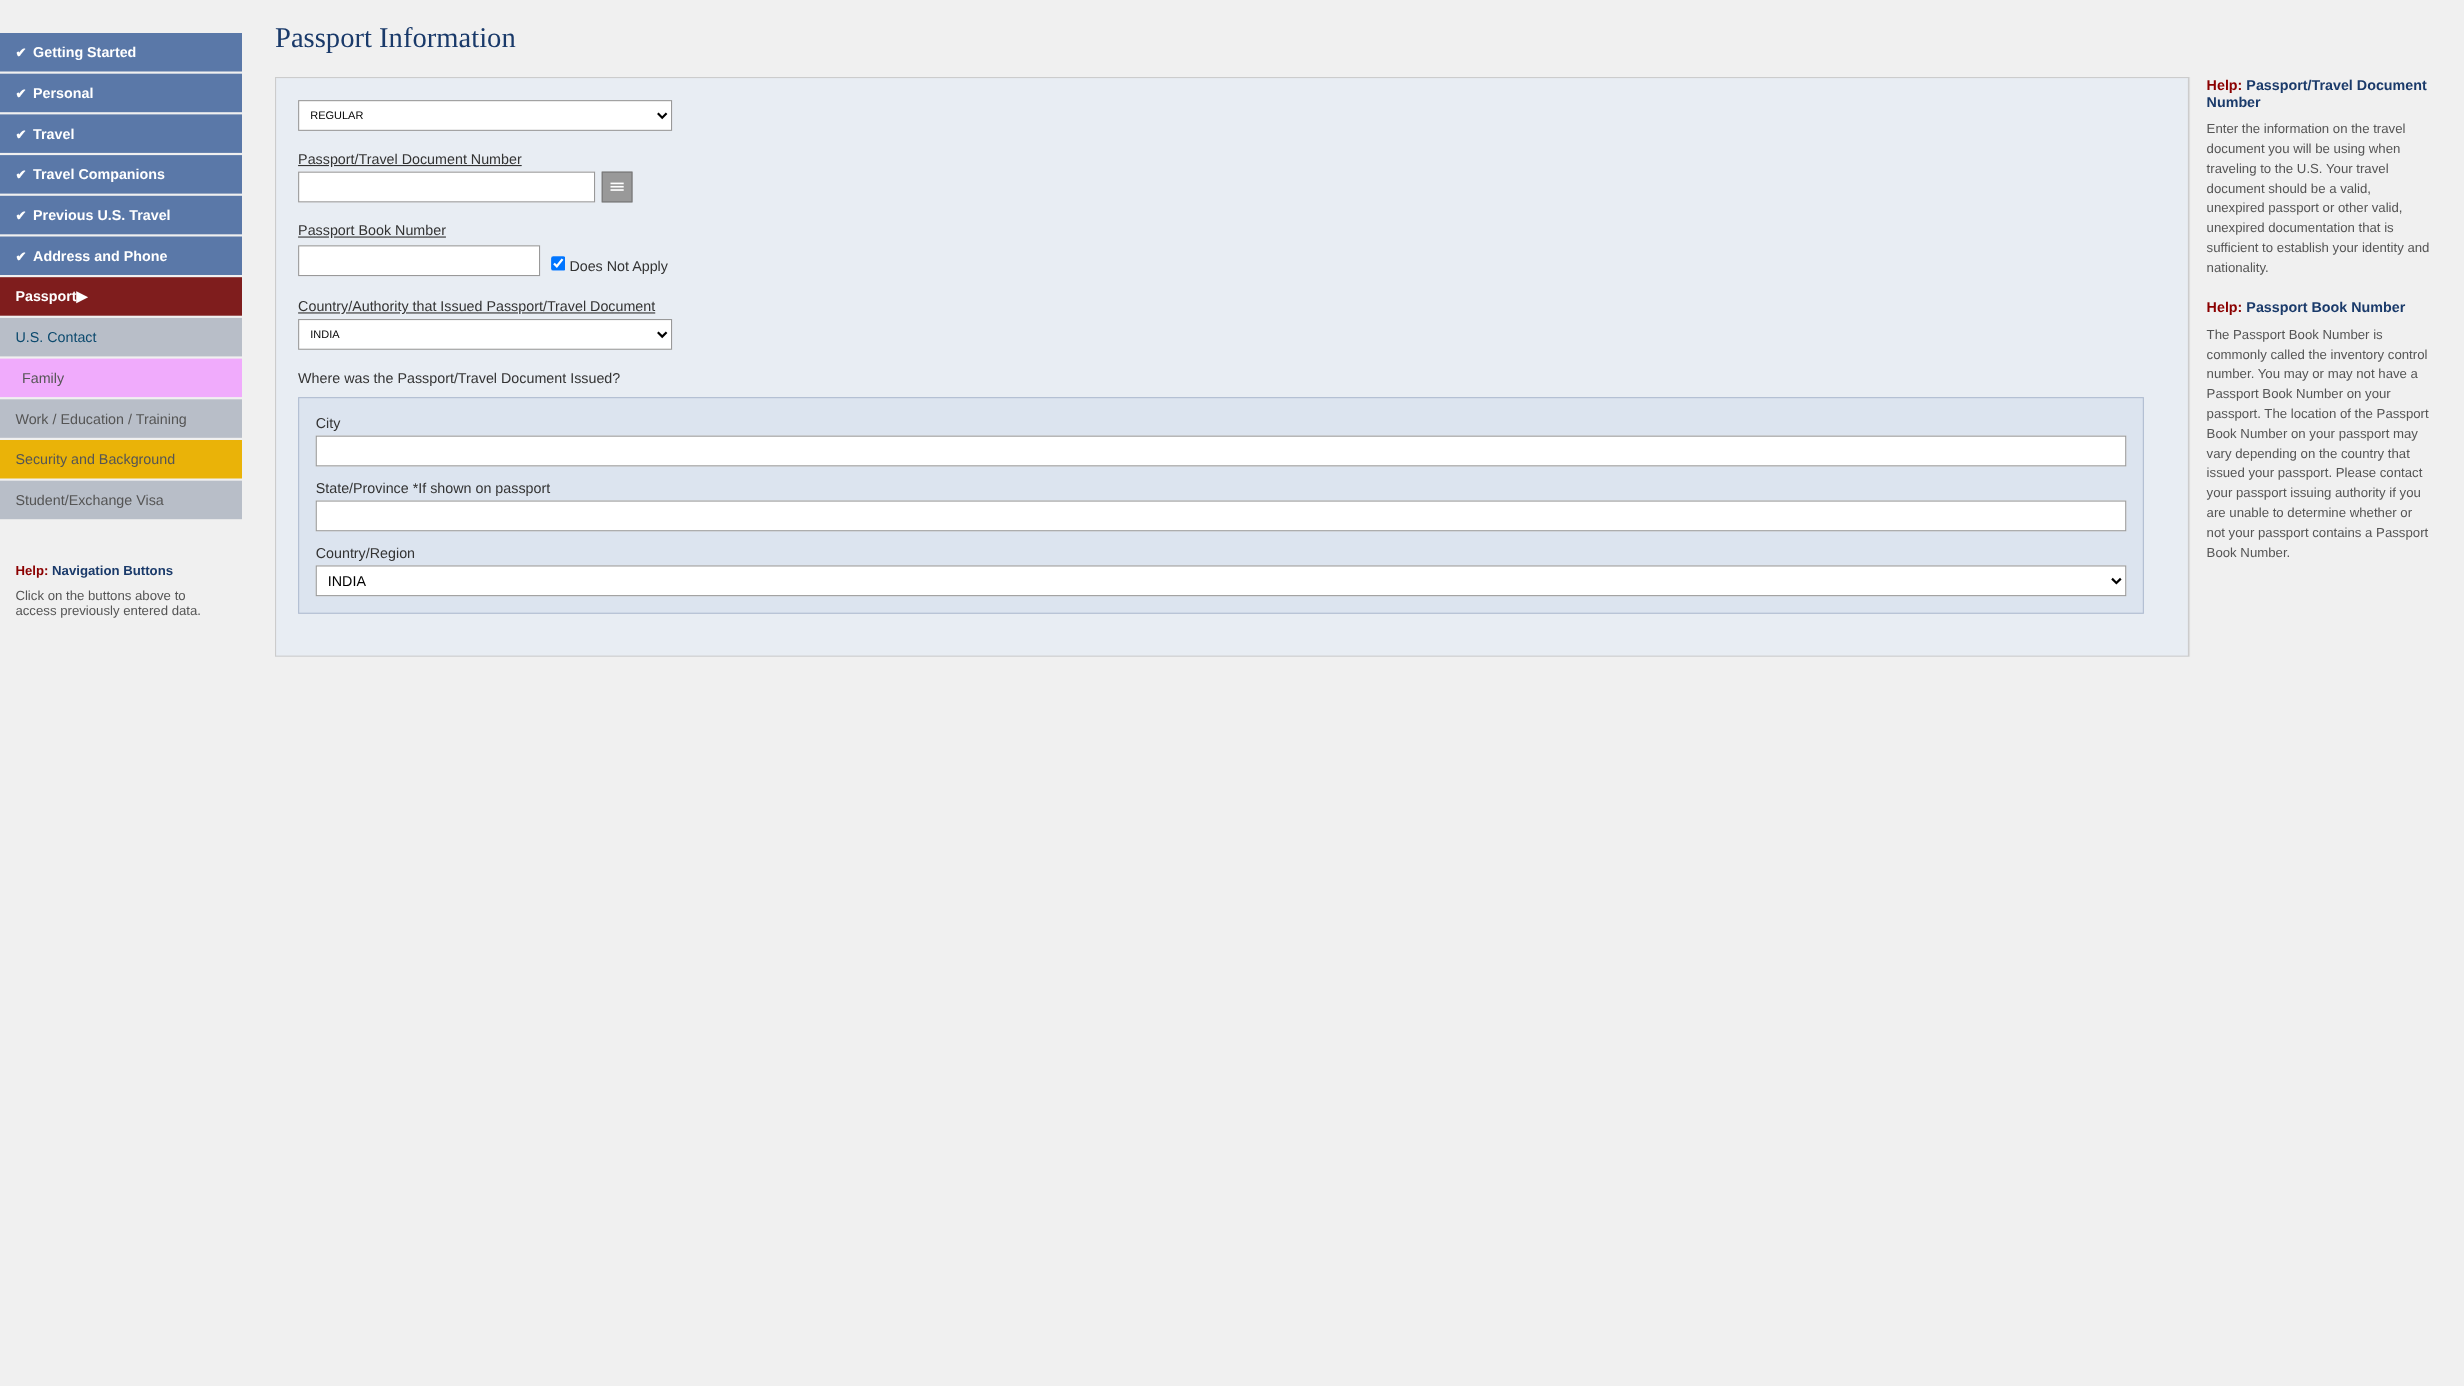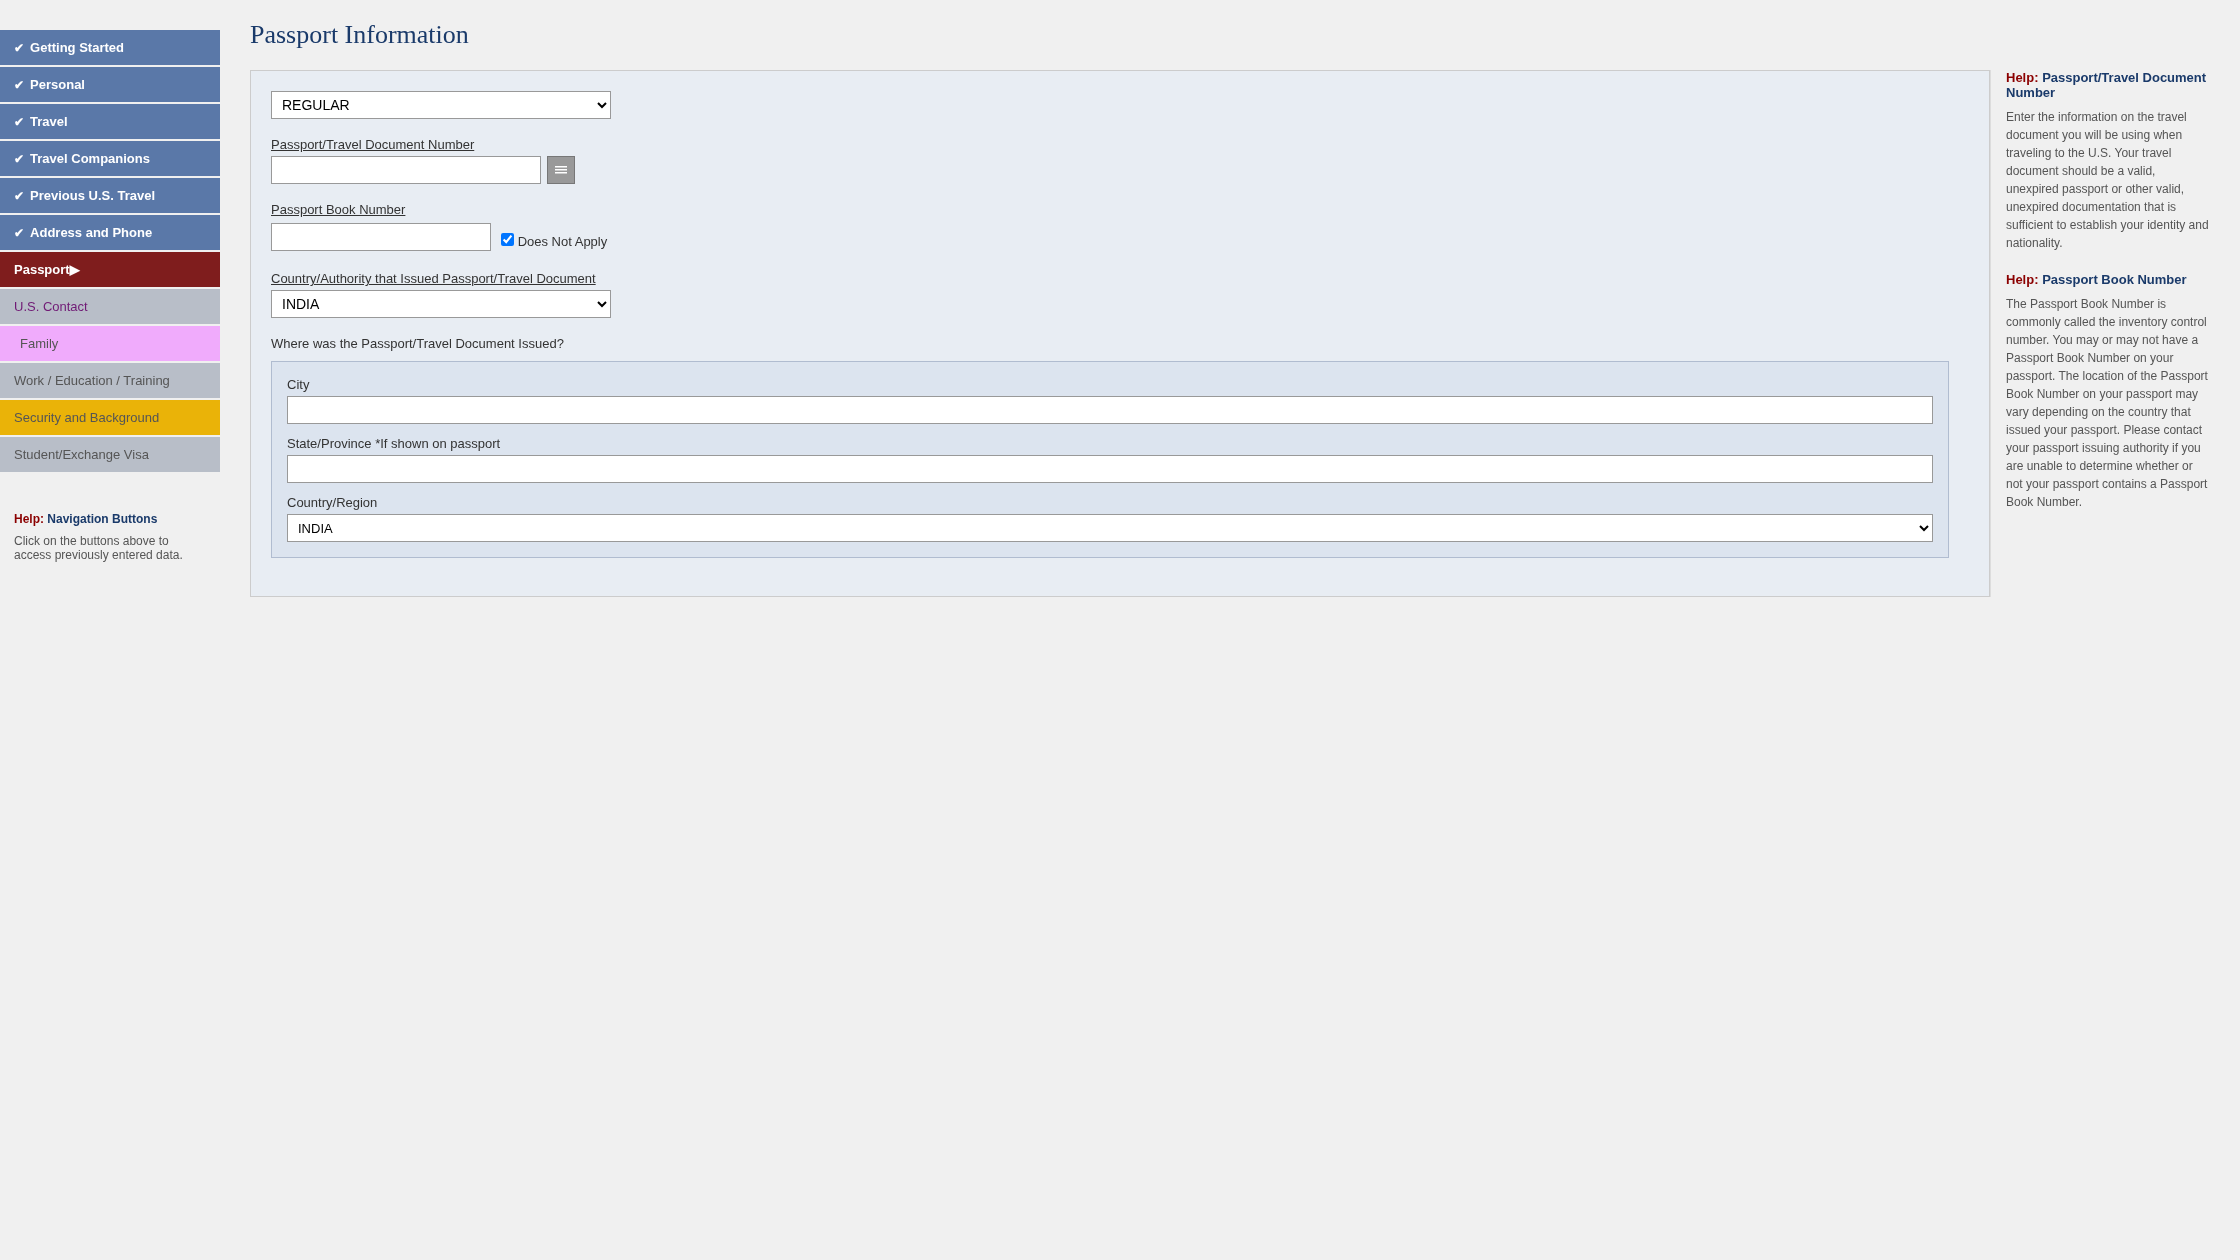--- a/index.html
+++ b/index.html
@@ -116,21 +116,21 @@
       color: #333;
     }
     .form-group label.underline {
       text-decoration: underline;
       color: #333;
     }
     .form-group select,
     .form-group input[type="text"] {
       border: 1px solid #999;
       padding: 4px 6px;
-      font-size: 14px;
+      font-size: 10px;
       background: #fff;
     }
     .form-group select {
       width: 340px;
       height: 28px;
     }
     .passport-number-row {
       display: flex;
       align-items: center;
       gap: 6px;
@@ -246,21 +246,21 @@
           <span>Previous U.S. Travel</span>
         </div>
         <div class="sidebar-item" style="background: rgb(90, 120, 168); color: rgb(255, 255, 255); font-weight: bold;">
           <span class="check">✔</span>
           <span>Address and Phone</span>
         </div>
         <div class="sidebar-item" style="background: #7f1d1d; color: rgb(255, 255, 255); font-weight: bold;">
           <span>Passport</span>
           <span class="arrow">▶</span>
         </div>
-        <div class="sidebar-item" style="background: rgb(184, 190, 200); color: #701a75; font-weight: normal;">
+        <div class="sidebar-item" style="background: rgb(184, 190, 200); color: #0c4a6e; font-weight: normal;">
           <span>U.S. Contact</span>
         </div>
         <div class="sidebar-item" style="background: #f0abfc; color: rgb(85, 85, 85); font-weight: normal; padding-left: 20px;">
           <span>Family</span>
         </div>
         <div class="sidebar-item" style="background: rgb(184, 190, 200); color: rgb(85, 85, 85); font-weight: normal;">
           <span>Work / Education / Training</span>
         </div>
         <div class="sidebar-item" style="background: #eab308; color: rgb(85, 85, 85); font-weight: normal;">
           <span>Security and Background</span>

